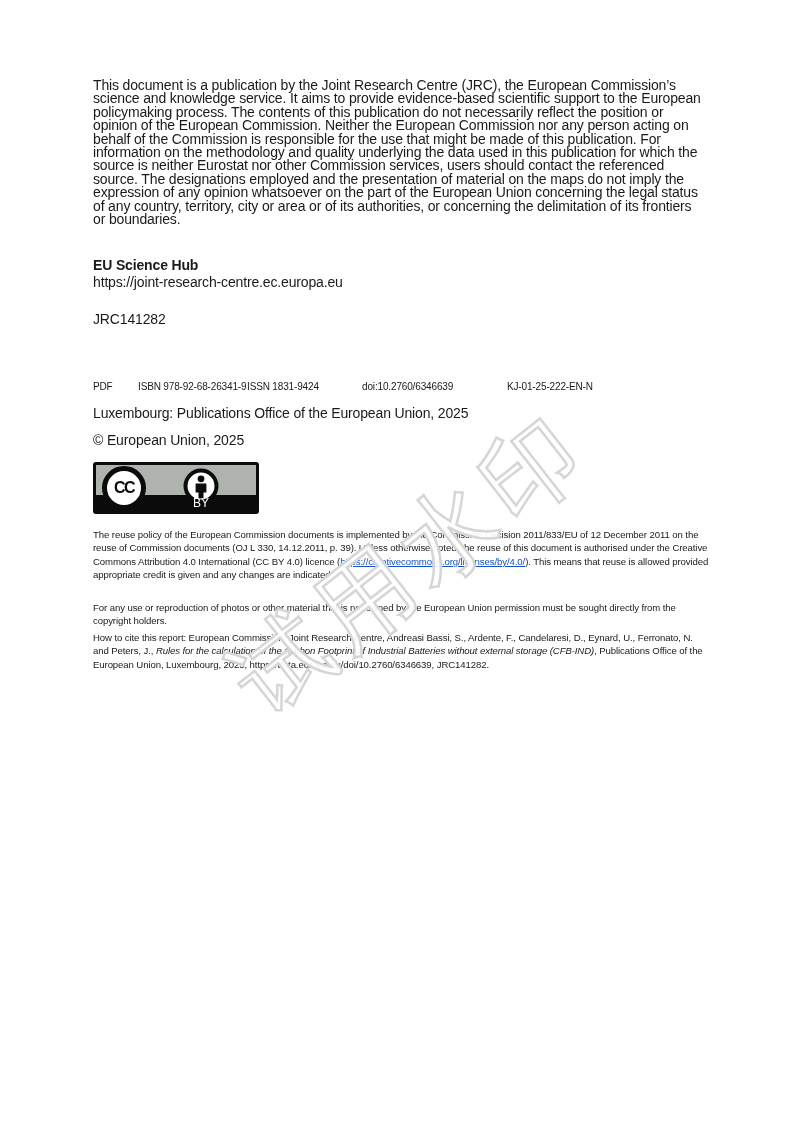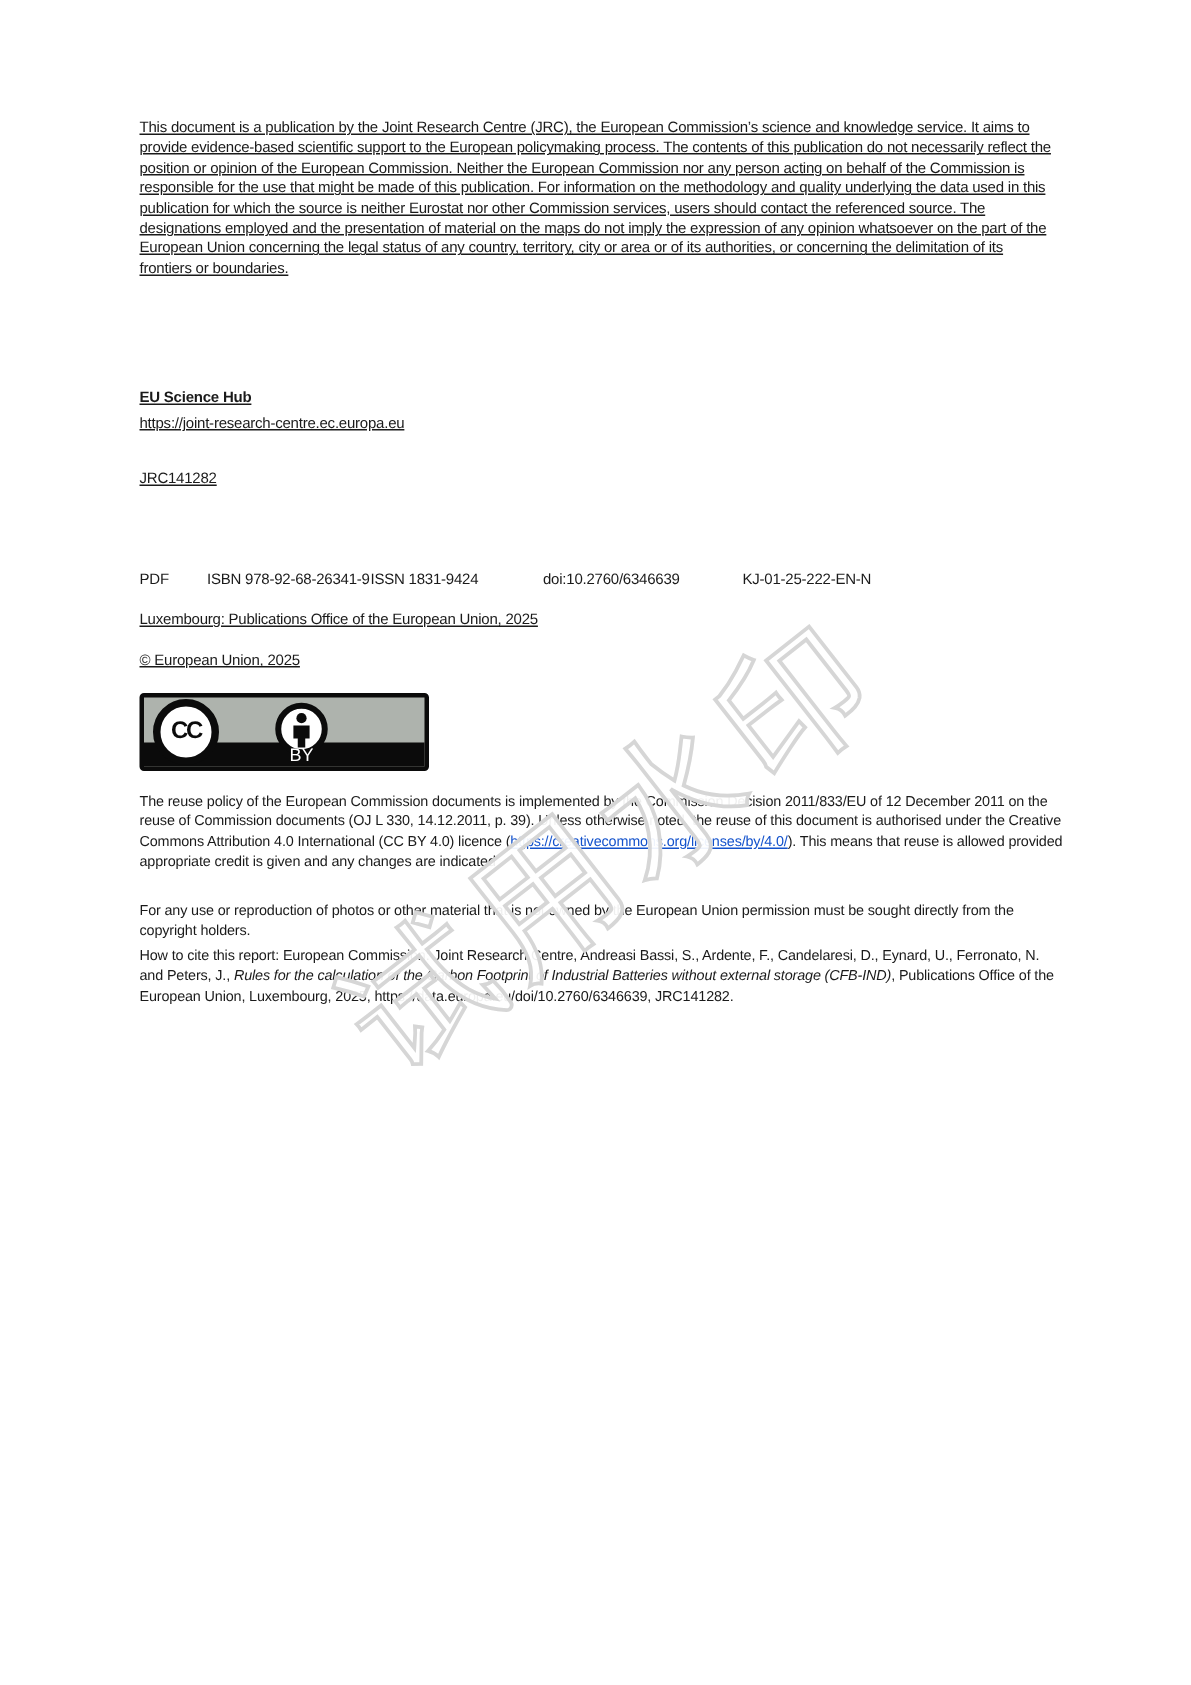--- a/index.html
+++ b/index.html
@@ -8,44 +8,43 @@
     position: relative;
     width: 794px;
     height: 1123px;
     background: #ffffff;
     overflow: hidden;
     font-family: "Liberation Sans", sans-serif;
     color: #1a1a1a;
   }
   .block { position: absolute; left: 93px; }
   .body-text {
-    font-size: 10px;
+    font-size: 14px;
     line-height: 13.4px;
     letter-spacing: -0.15px;
     width: 612px;
-    text-decoration: underline;
   }
   .small-text {
     font-size: 9.6px;
     line-height: 13.4px;
     letter-spacing: -0.1px;
     width: 618px;
   }
   .bold { font-weight: 700; }
   .italic { font-style: italic; }
   a.cc-link { color: #1352cc; text-decoration: underline; }
 
   
   .pub-line { position: absolute; left: 93px; top: 381px; width: 612px; height: 14px; font-size: 10px; letter-spacing: -0.15px; }
   .pub-line span { position: absolute; top: 0; white-space: nowrap; }
 
   
   .cc-badge {
     position: absolute; left: 93px; top: 462px;
-    width: 193px; height: 52px;
+    width: 166px; height: 52px;
     background: #aeb3ad;
     border: 3px solid #0b0b0b;
     border-radius: 3px;
   }
   .cc-badge .black-bar {
     position: absolute; left: 0; right: 0; bottom: 0; height: 16px;
     background: #0b0b0b;
   }
   .cc-circle {
     position: absolute; left: 6px; top: 1px;
@@ -92,21 +91,21 @@
   <div class="block body-text" style="top:276px;">https://joint-research-centre.ec.europa.eu</div>
   <div class="block body-text bold" style="top:259px;">EU Science Hub</div>
 
   <div class="block body-text" style="top:313px;">JRC141282</div>
 
   <div class="pub-line">
     <span style="left:0;">PDF</span>
     <span style="left:45px;">ISBN 978-92-68-26341-9</span>
     <span style="left:154px;">ISSN 1831-9424</span>
     <span style="left:269px;">doi:10.2760/6346639</span>
-    <span style="left:402px;">KJ-01-25-222-EN-N</span>
+    <span style="left:414px;">KJ-01-25-222-EN-N</span>
   </div>
 
   <div class="block body-text" style="top:407px;">Luxembourg: Publications Office of the European Union, 2025</div>
   <div class="block body-text" style="top:434px;">© European Union, 2025</div>
 
   <div class="cc-badge">
     <div class="black-bar"></div>
     <div class="cc-circle">CC</div>
     <div class="person-circle">
       <svg width="36" height="36" viewBox="0 0 36 36">

